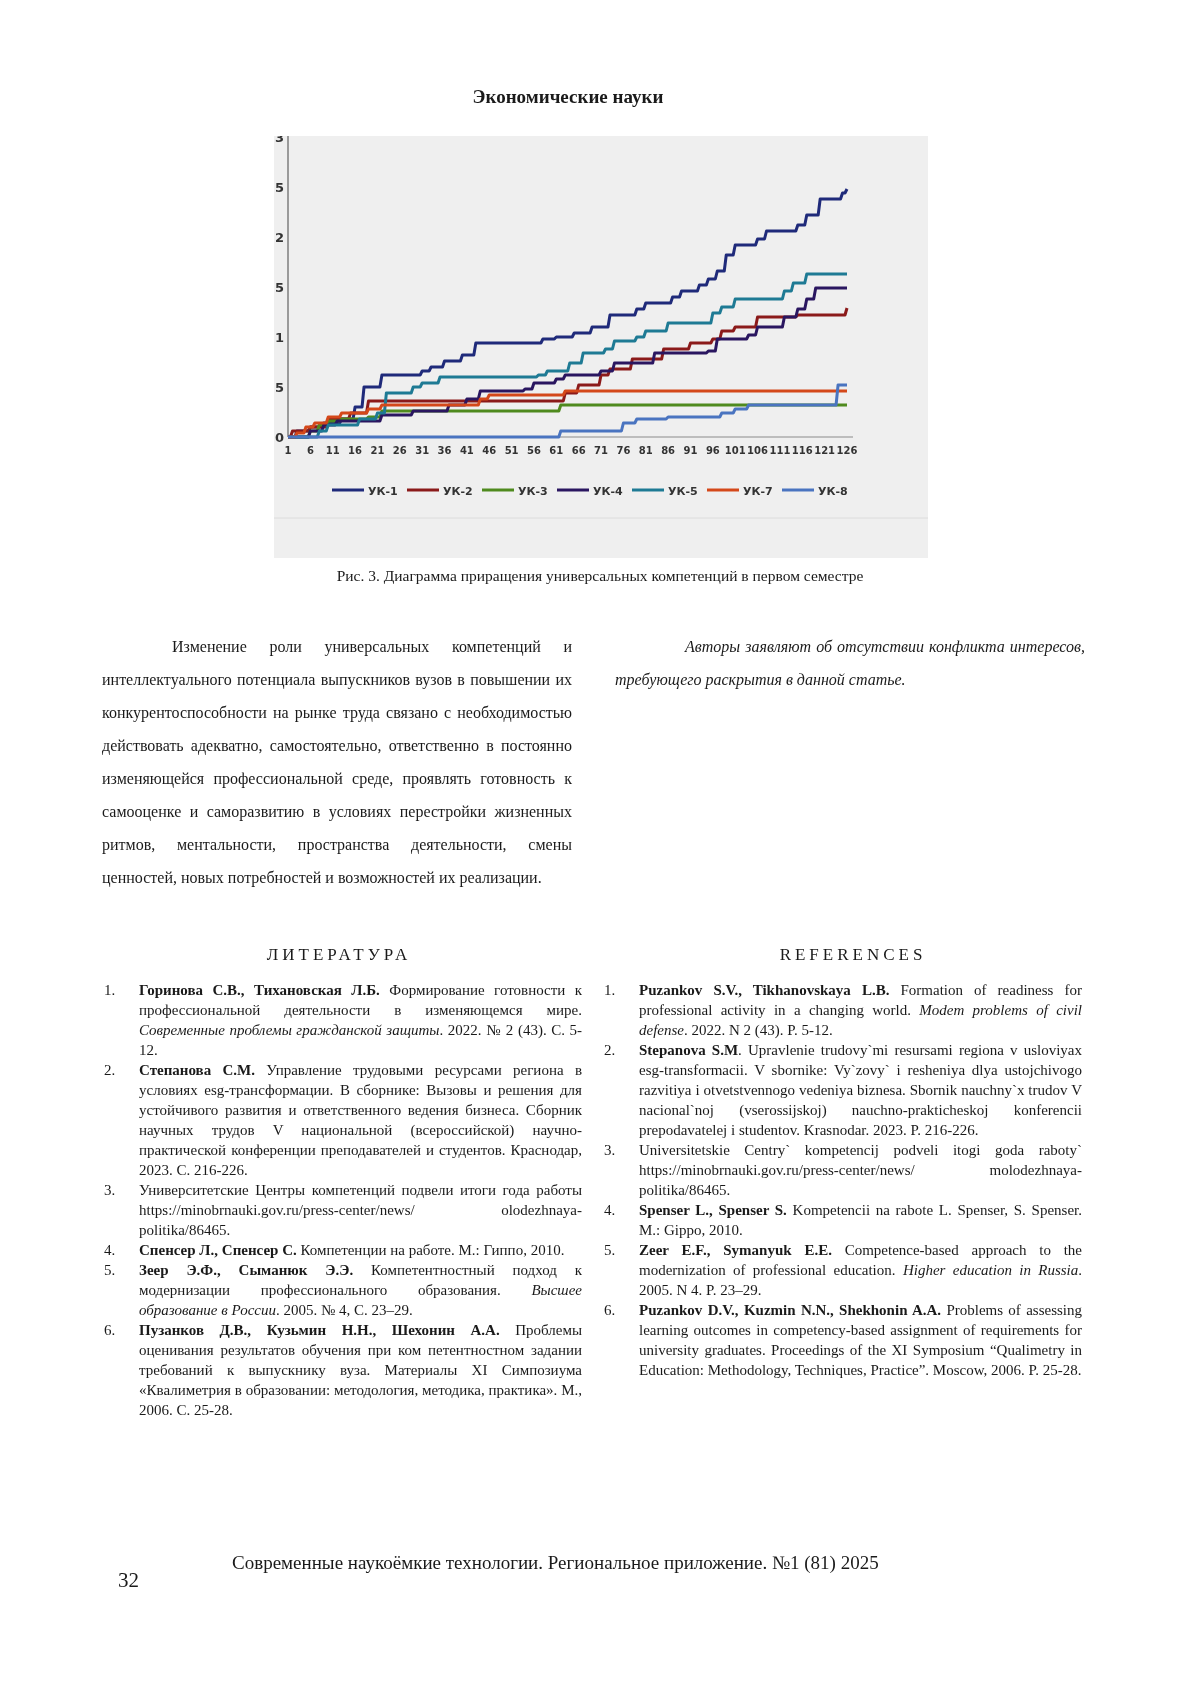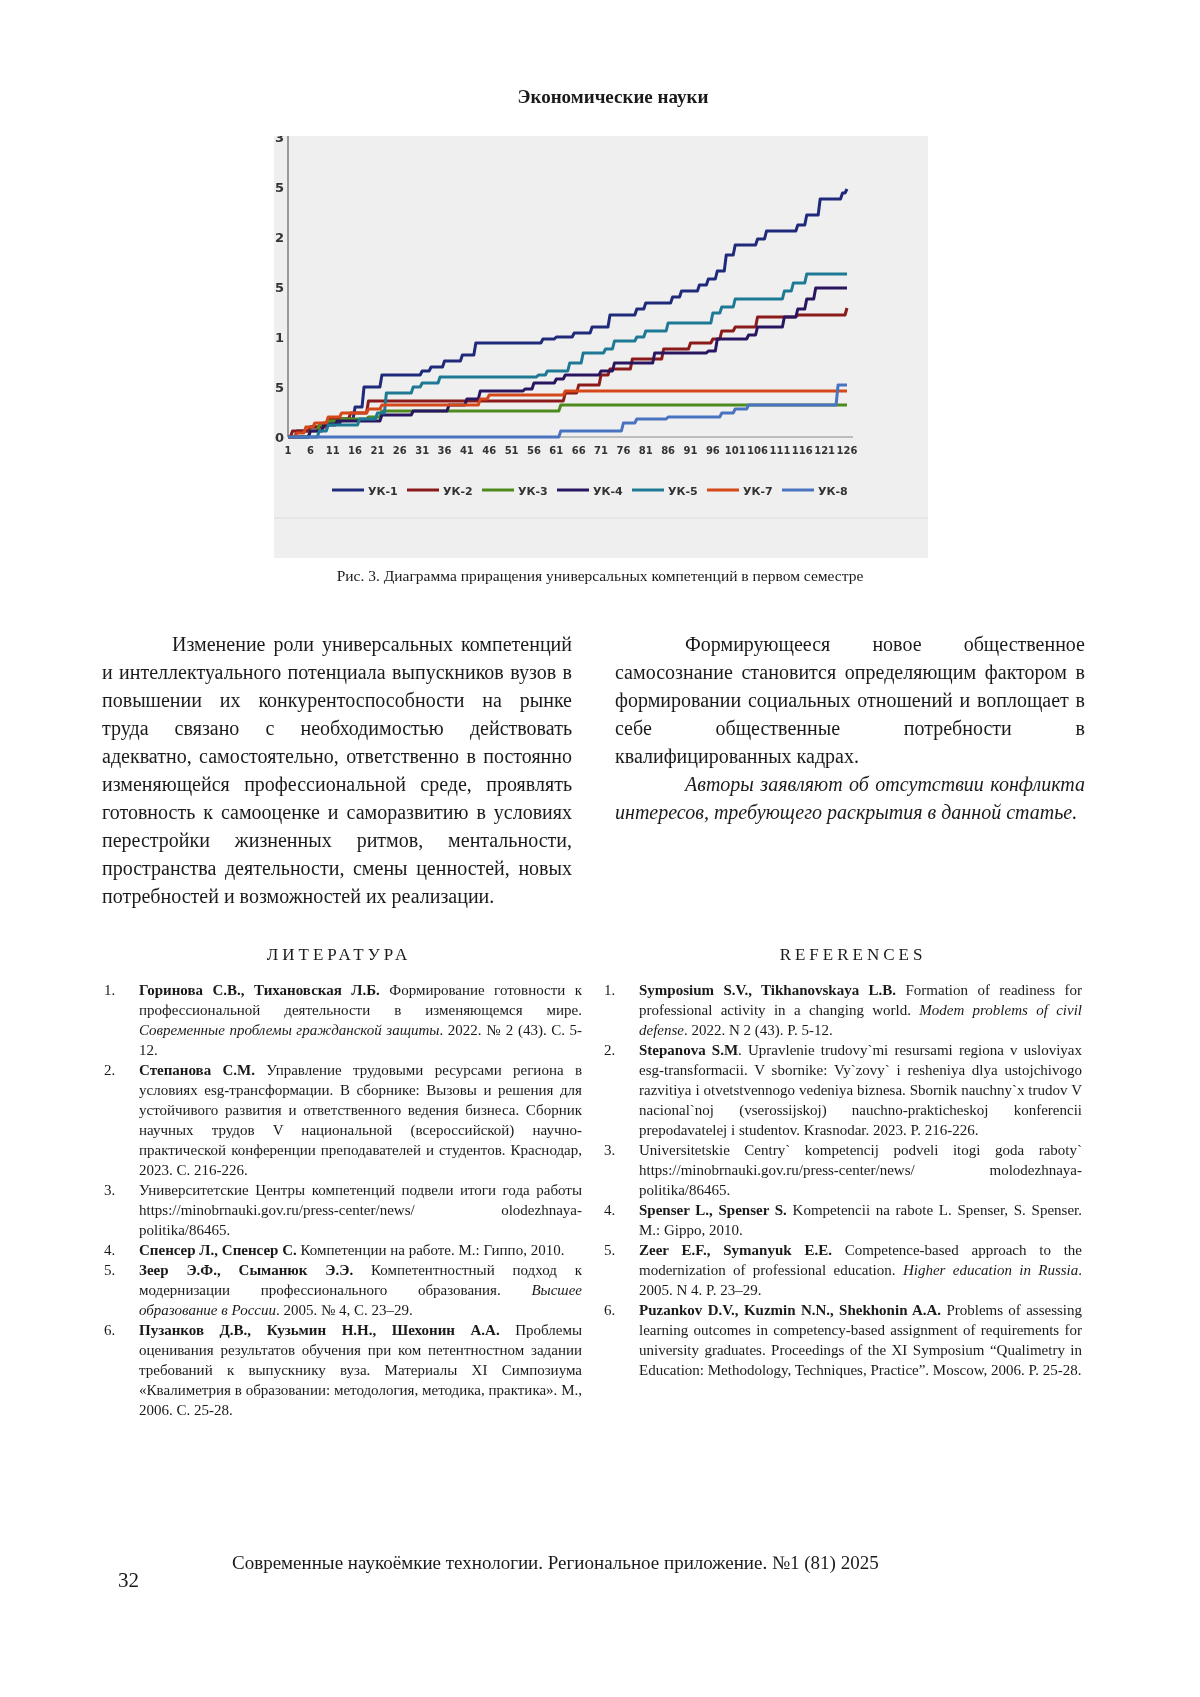--- a/index.html
+++ b/index.html
@@ -1,21 +1,21 @@
 <!DOCTYPE html>
 <html><head>
 <meta charset="utf-8">
 <style>
   html,body{margin:0;padding:0;background:#fff;}
   body{width:1200px;height:1697px;position:relative;font-family:"Liberation Serif","DejaVu Serif",serif;color:#1a1a1a;}
-  .header{position:absolute;top:86px;left:0;width:1136px;text-align:center;font-weight:bold;font-size:19px;padding-left:45px;}
+  .header{position:absolute;top:86px;left:0;width:1136px;text-align:center;font-weight:bold;font-size:19px;}
   .chart-wrap{position:absolute;left:274px;top:136px;width:654px;height:422px;background:#efefef;}
   .chart-wrap svg{display:block;}
   .caption{position:absolute;top:566px;left:0;width:1200px;text-align:center;font-size:15.5px;line-height:20px;}
-  .col{position:absolute;width:470px;font-size:20px;line-height:28px;text-align:justify;}
+  .col{position:absolute;width:470px;font-size:16px;line-height:33px;text-align:justify;}
   .col p{margin:0;text-indent:70px;}
   .col-left{left:102px;top:630px;}
   .col-right{left:615px;top:630px;}
   .italic{font-style:italic;}
   .refhead{position:absolute;font-size:17px;letter-spacing:4px;text-align:center;width:470px;}
   .refs{position:absolute;width:478px;font-size:15px;line-height:20px;}
   .refs ol{margin:0;padding:0;list-style:none;}
   .refs li{position:relative;padding-left:35px;text-align:justify;}
   .refs li .num{position:absolute;left:0;top:0;}
   .refs b{font-weight:bold;}
@@ -103,40 +103,39 @@
 
 <div class="caption">
   <div>Рис. 3. Диаграмма приращения универсальных компетенций в первом семестре</div>
 </div>
 
 <div class="col col-left">
   <p>Изменение роли универсальных компетенций и интеллектуального потенциала выпускников вузов в повышении их конкурентоспособности на рынке труда связано с необходимостью действовать адекватно, самостоятельно, ответственно в постоянно изменяющейся профессиональной среде, проявлять готовность к самооценке и саморазвитию в условиях перестройки жизненных ритмов, ментальности, пространства деятельности, смены ценностей, новых потребностей и возможностей их реализации.</p>
 </div>
 
 <div class="col col-right">
-  <p>Формирующееся новое общественное самосознание становится определяющим фактором в формировании социальных отношений и воплощает в себе общественные потребности в квалифицированных кадрах.</p>
   <p class="italic">Авторы заявляют об отсутствии конфликта интересов, требующего раскрытия в данной статье.</p>
 </div>
 
 <div class="refhead" style="left:104px;top:945px;">ЛИТЕРАТУРА</div>
 <div class="refhead" style="left:618px;top:945px;text-align:center;">REFERENCES</div>
 
 <div class="refs" style="left:104px;top:980px;">
   <ol id="lit-list">
       <li><span class="num">1.</span><b>Горинова С.В., Тихановская Л.Б.</b><span> Формирование готовности к профессиональной деятельности в изменяющемся мире. </span><i>Современные проблемы гражданской защиты</i><span>. 2022. № 2 (43). С. 5-12.</span></li>
       <li><span class="num">2.</span><b>Степанова С.М.</b><span> Управление трудовыми ресурсами региона в условиях esg-трансформации. В сборнике: Вызовы и решения для устойчивого развития и ответственного ведения бизнеса. Сборник научных трудов V национальной (всероссийской) научно-практической конференции преподавателей и студентов. Краснодар, 2023. С. 216-226.</span></li>
       <li><span class="num">3.</span><span>Университетские Центры компетенций подвели итоги года работы https://minobrnauki.gov.ru/press-center/news/ olodezhnaya-politika/86465.</span></li>
       <li><span class="num">4.</span><b>Спенсер Л., Спенсер С.</b><span> Компетенции на работе. М.: Гиппо, 2010.</span></li>
       <li><span class="num">5.</span><b>Зеер Э.Ф., Сыманюк Э.Э.</b><span> Компетентностный подход к модернизации профессионального образования. </span><i>Высшее образование в России</i><span>. 2005. № 4, С. 23–29.</span></li>
       <li><span class="num">6.</span><b>Пузанков Д.В., Кузьмин Н.Н., Шехонин А.А.</b><span> Проблемы оценивания результатов обучения при ком петентностном задании требований к выпускнику вуза. Материалы XI Симпозиума «Квалиметрия в образовании: методология, методика, практика». М., 2006. С. 25-28.</span></li>
     </ol>
 </div>
 <div class="refs" style="left:604px;top:980px;">
   <ol id="ref-list">
-      <li><span class="num">1.</span><b>Symposium S.V., Tikhanovskaya L.B.</b><span> Formation of readiness for professional activity in a changing world. </span><i>Modem problems of civil defense</i><span>. 2022. N 2 (43). P. 5-12.</span></li>
+      <li><span class="num">1.</span><b>Puzankov S.V., Tikhanovskaya L.B.</b><span> Formation of readiness for professional activity in a changing world. </span><i>Modem problems of civil defense</i><span>. 2022. N 2 (43). P. 5-12.</span></li>
       <li><span class="num">2.</span><b>Stepanova S.M</b><span>. Upravlenie trudovy`mi resursami regiona v usloviyax esg-transformacii. V sbornike: Vy`zovy` i resheniya dlya ustojchivogo razvitiya i otvetstvennogo vedeniya biznesa. Sbornik nauchny`x trudov V nacional`noj (vserossijskoj) nauchno-prakticheskoj konferencii prepodavatelej i studentov. Krasnodar. 2023. P. 216-226.</span></li>
       <li><span class="num">3.</span><span>Universitetskie Centry` kompetencij podveli itogi goda raboty` https://minobrnauki.gov.ru/press-center/news/ molodezhnaya-politika/86465.</span></li>
       <li><span class="num">4.</span><b>Spenser L., Spenser S.</b><span> Kompetencii na rabote  L. Spenser, S. Spenser.  M.: Gippo, 2010.</span></li>
       <li><span class="num">5.</span><b>Zeer E.F., Symanyuk E.E.</b><span> Competence-based approach to the modernization of professional education. </span><i>Higher education in Russia</i><span>. 2005. N 4. P. 23–29.</span></li>
       <li><span class="num">6.</span><b>Puzankov D.V., Kuzmin N.N., Shekhonin A.A.</b><span> Problems of assessing learning outcomes in competency-based assignment of requirements for university graduates. Proceedings of the XI Symposium “Qualimetry in Education: Methodology, Techniques, Practice”. Moscow, 2006. P. 25-28.</span></li>
     </ol>
 </div>
 
 <div class="footer">
   <span class="pg">32</span>

